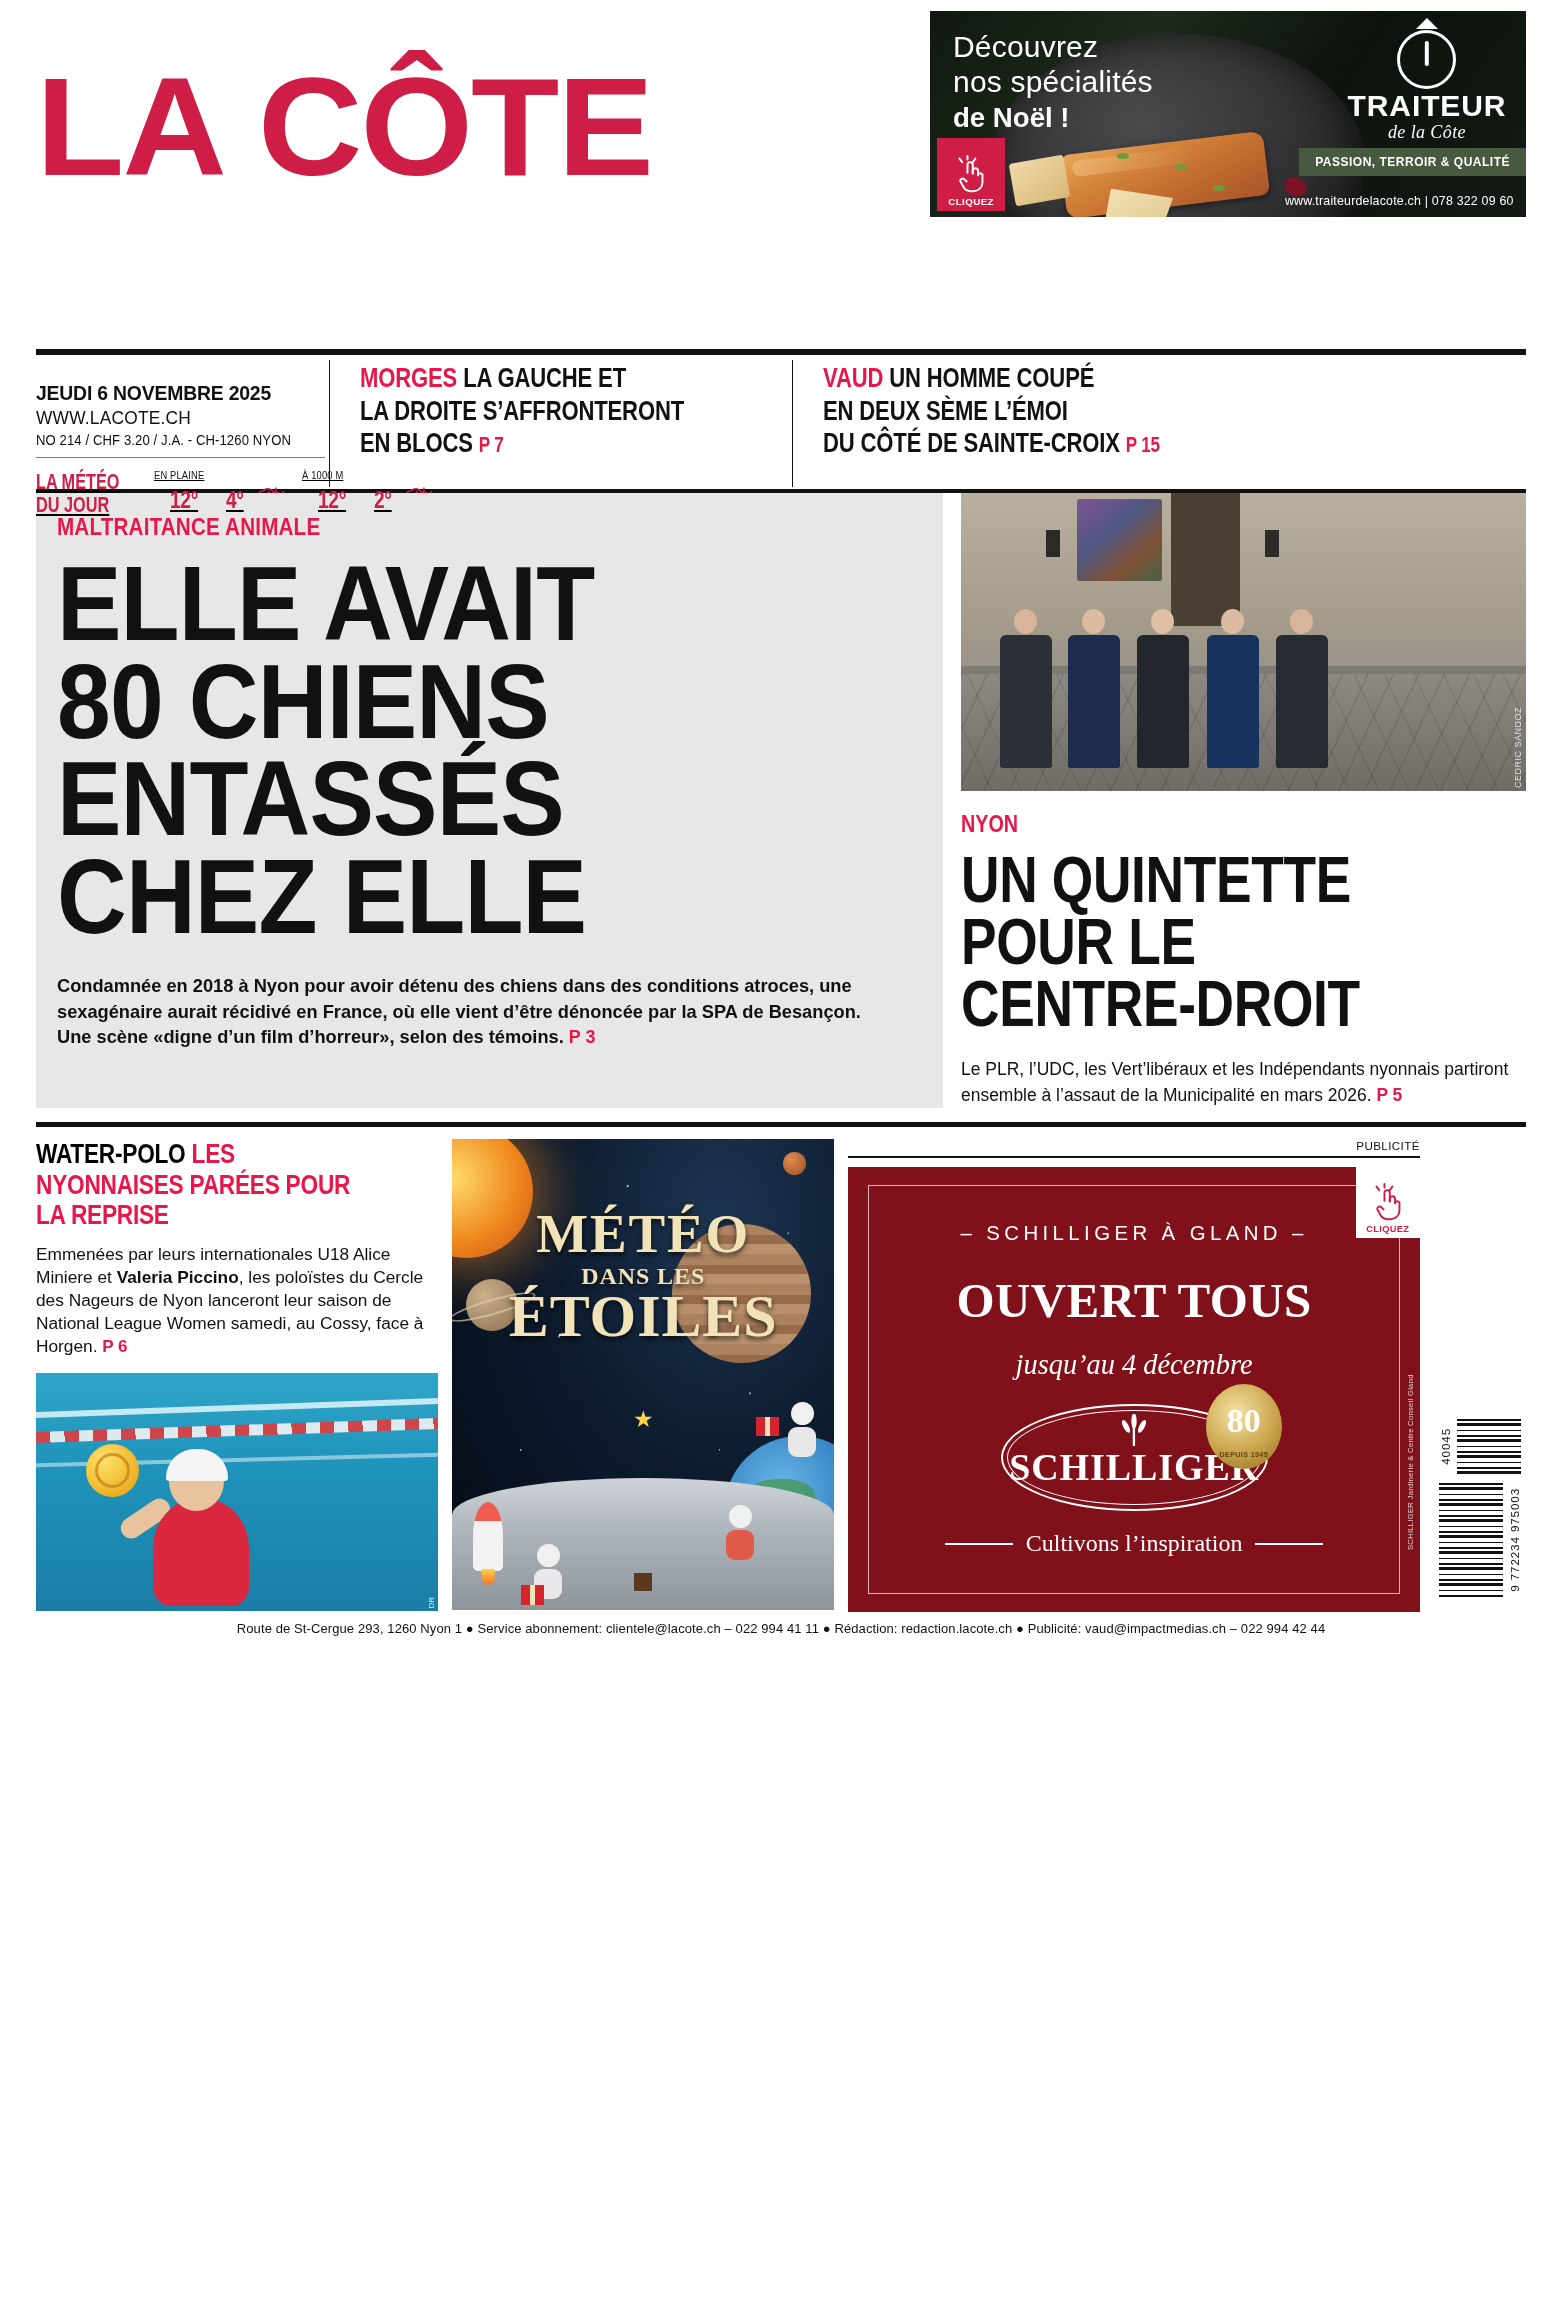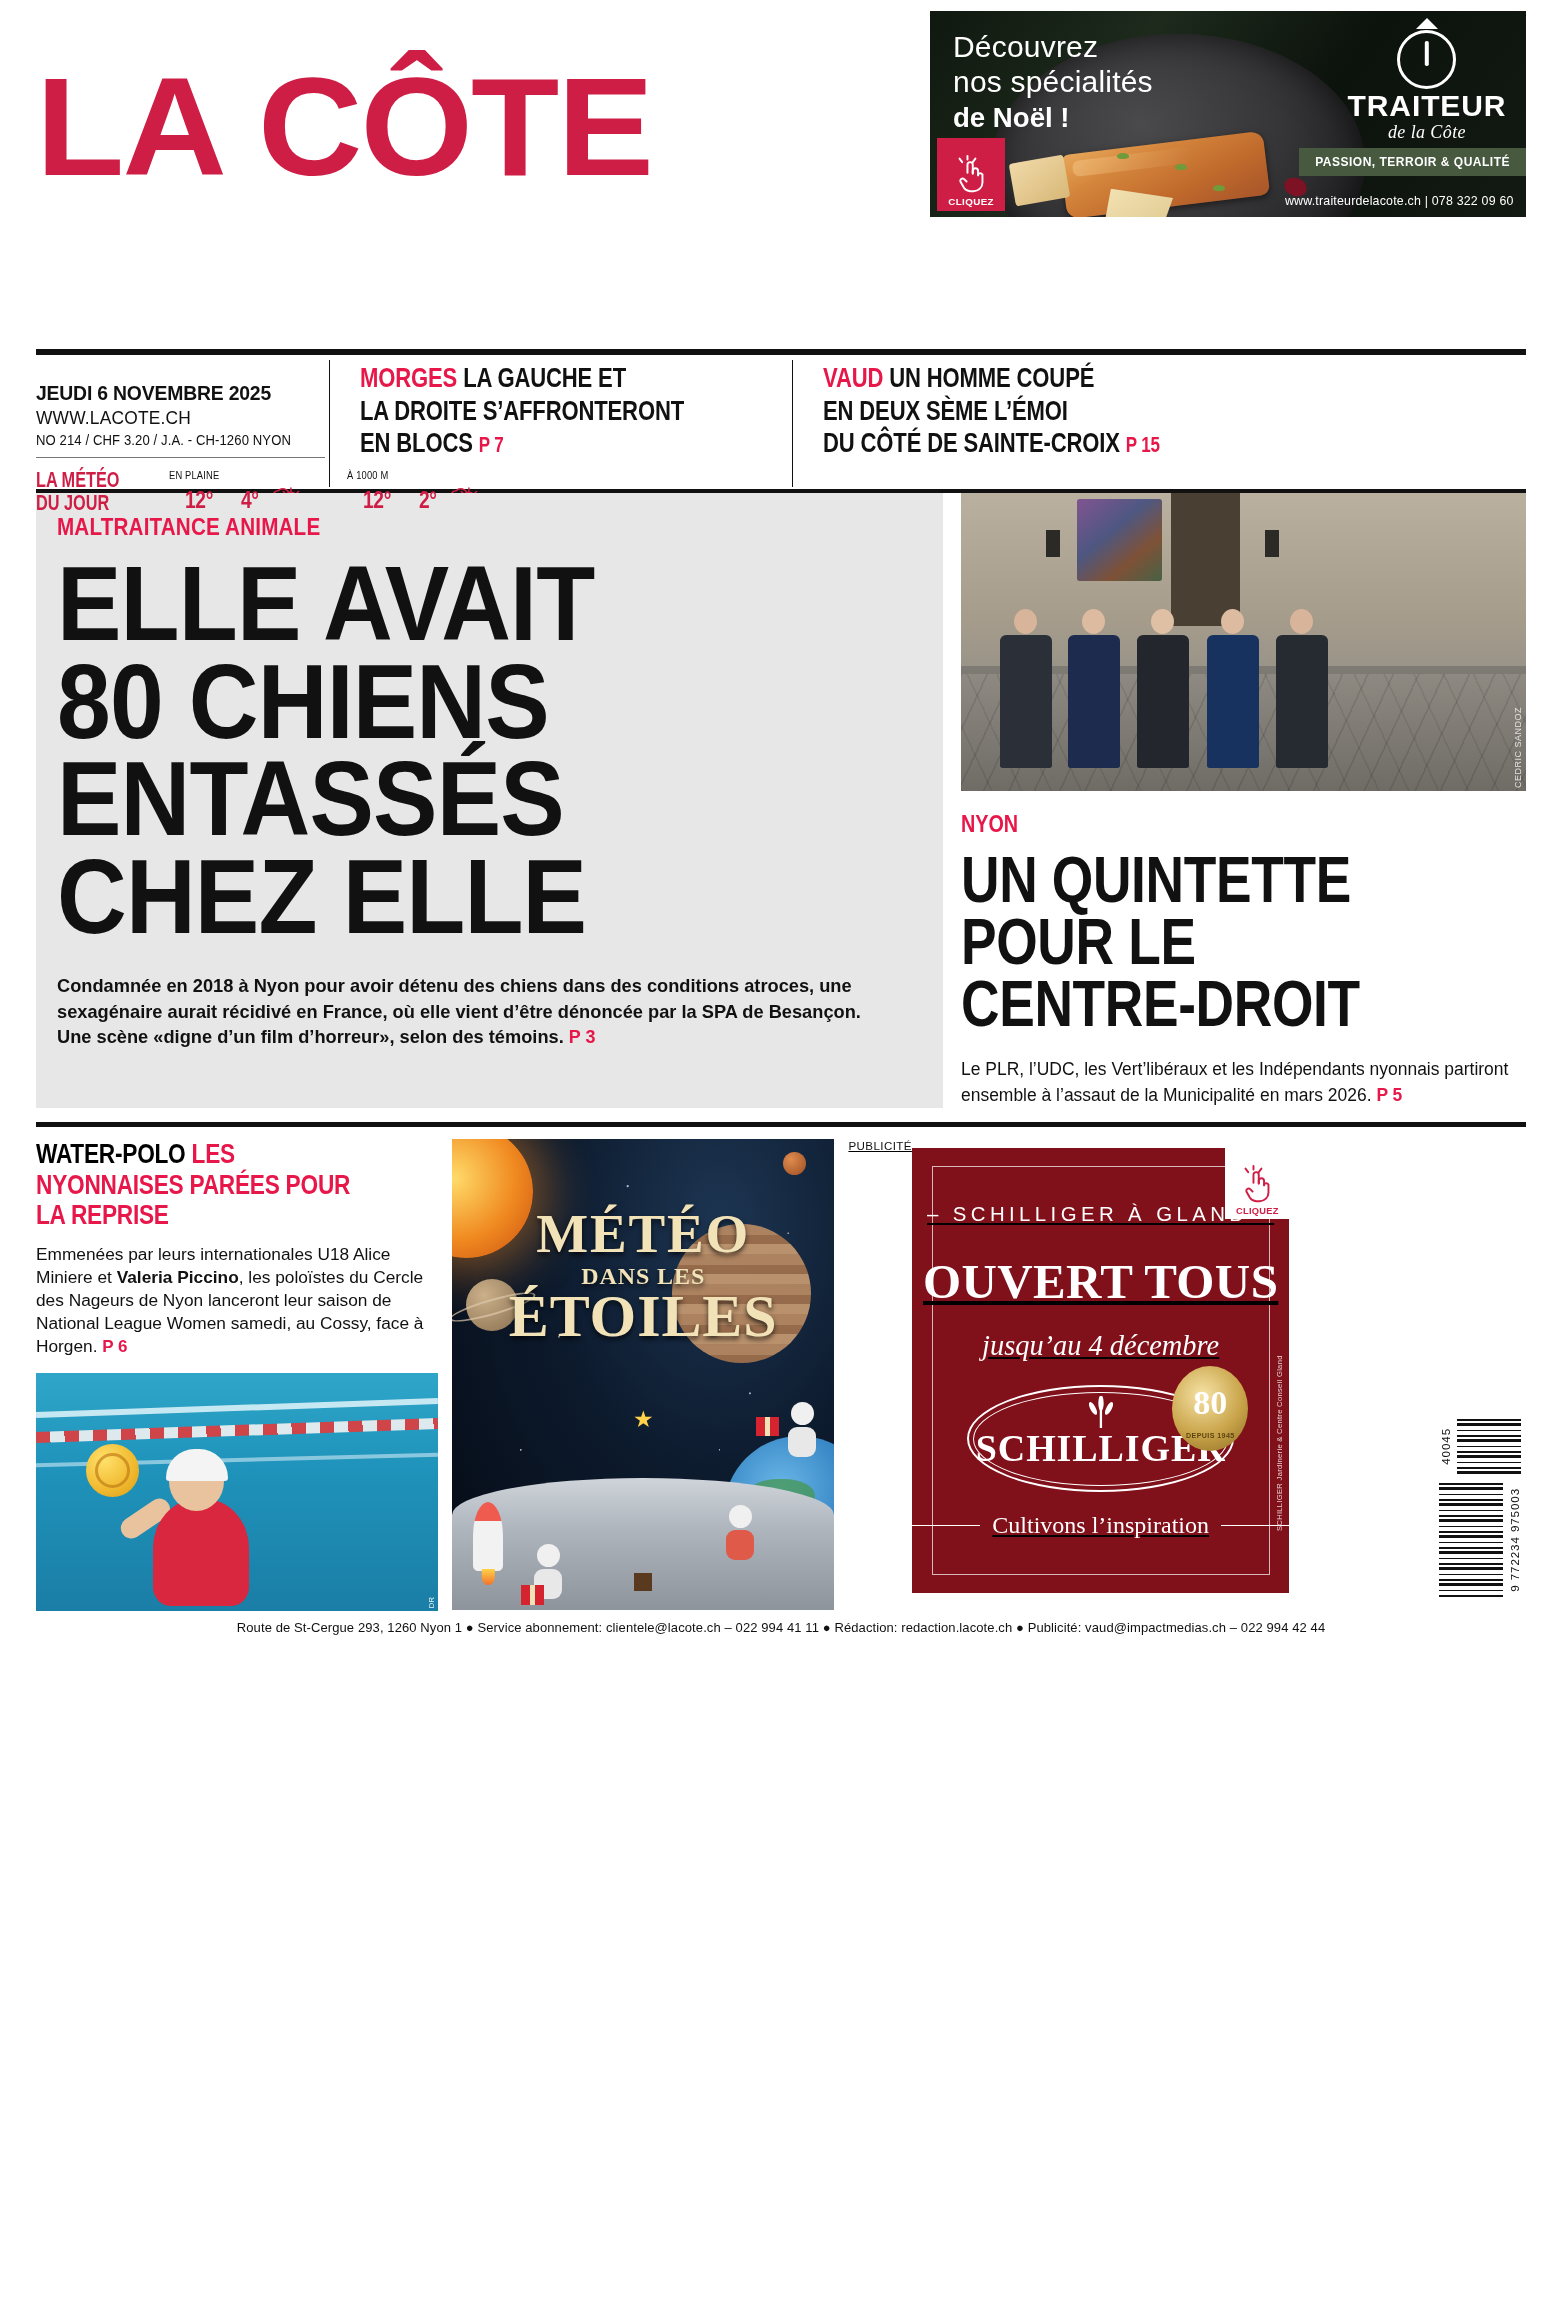--- a/index.html
+++ b/index.html
@@ -103,21 +103,21 @@
   .teaser .line {
     font-size:27.6px; font-weight:700; line-height:1.17; color:#111;
     letter-spacing:-0.2px; transform: scaleX(.8); transform-origin:left;
     white-space:nowrap;
   }
   .kicker-red { color:#e8174a; }
   .pref { color:#e8174a; font-size:21.3px; font-weight:700; }
 
   
   .weather-rule { border-top:1.8px solid #777; margin-top:9px; width:calc(100% - 3.6px); }
-  .weather { display:flex; gap:20px; padding-top:10.7px; }
+  .weather { display:flex; align-items:center; gap:5px; padding-top:10.7px;text-decoration:underline; }
   .wt-title { color:#cf1e45; font-size:22px; font-weight:700; line-height:1.02; transform: scaleX(.74); transform-origin:left; white-space:nowrap;}
   .wt-block { display:flex; flex-direction:column; }
   .wt-lbl { font-size:11px; letter-spacing:0.2px; color:#111; transform: scaleX(.85); transform-origin:left;}
   .wt-row { display:flex; align-items:center; gap:5.3px; margin-top:0.9px;}
   .wt-temp { color:#cf1e45; font-size:24px; font-weight:700; letter-spacing:-0.4px; transform: scaleX(.8); transform-origin:left;}
   .wt-ar { color:#111; font-size:12.4px; }
   .wt-ico { width:39px; height:36px; }
   .wt-dots { width:1.8px; height:41px; background:repeating-linear-gradient(#111 0 2.7px, transparent 2.7px 5.3px); }
 
   
@@ -242,21 +242,21 @@
   .astro{position:absolute;width:36px;height:50px;z-index:6;}
   .astro .h{width:23px;height:23px;border-radius:50%;background:#f0f0f0;margin:0 auto;}
   .astro .b{width:28.4px;height:30px;border-radius:9px;background:#e8e8e8;margin:1.8px auto 0;}
   .rocket{position:absolute;left:21.3px;bottom:39px;width:30px;height:69px;z-index:6;
     background:linear-gradient(180deg,#ef5b4e 0 28%,#f2f2f2 28% 100%);border-radius:50% 50% 5.3px 5.3px;}
   .rocket:after{content:"";position:absolute;left:50%;transform:translateX(-50%);bottom:-14.2px;width:12.4px;height:16px;
     background:linear-gradient(180deg,#ffd24a,#f2722a);border-radius:0 0 50% 50%;}
   .gift{position:absolute;width:23px;height:19.6px;background:#d5232f;z-index:6;}
   .gift:after{content:"";position:absolute;left:9px;top:0;width:5.3px;height:100%;background:#f2e2b8;}
 
-  .pubwrap { flex:1; display:flex; flex-direction:row;text-decoration:underline; }
+  .pubwrap { flex:1; display:flex; flex-direction:column; }
   .pub-label { text-align:right; font-size:11.6px; letter-spacing:0.4px; color:#111; padding-bottom:3.6px; }
   .pub-rule { height:1.8px; background:#111; }
   .schil {
     margin-top:9px; position:relative; background:#80101a; height:445px; color:#fff;
     display:flex; flex-direction:column; align-items:center; justify-content:flex-start;
   }
   .schil-frame{position:absolute;left:19.6px;right:19.6px;top:18px;bottom:18px;border:1.3px solid rgba(255,255,255,.7);}
   .schil-top{margin-top:55px;font-size:20.4px;letter-spacing:4.4px;font-weight:400;z-index:3;}
   .schil-h1{margin-top:30px;font-family:"Liberation Serif",serif;font-weight:700;font-size:49px;letter-spacing:0.4px;line-height:1.08;text-align:center;z-index:3;}
   .schil-sub{margin-top:21.3px;font-family:"Liberation Serif",serif;font-style:italic;font-size:28.4px;z-index:3;}

